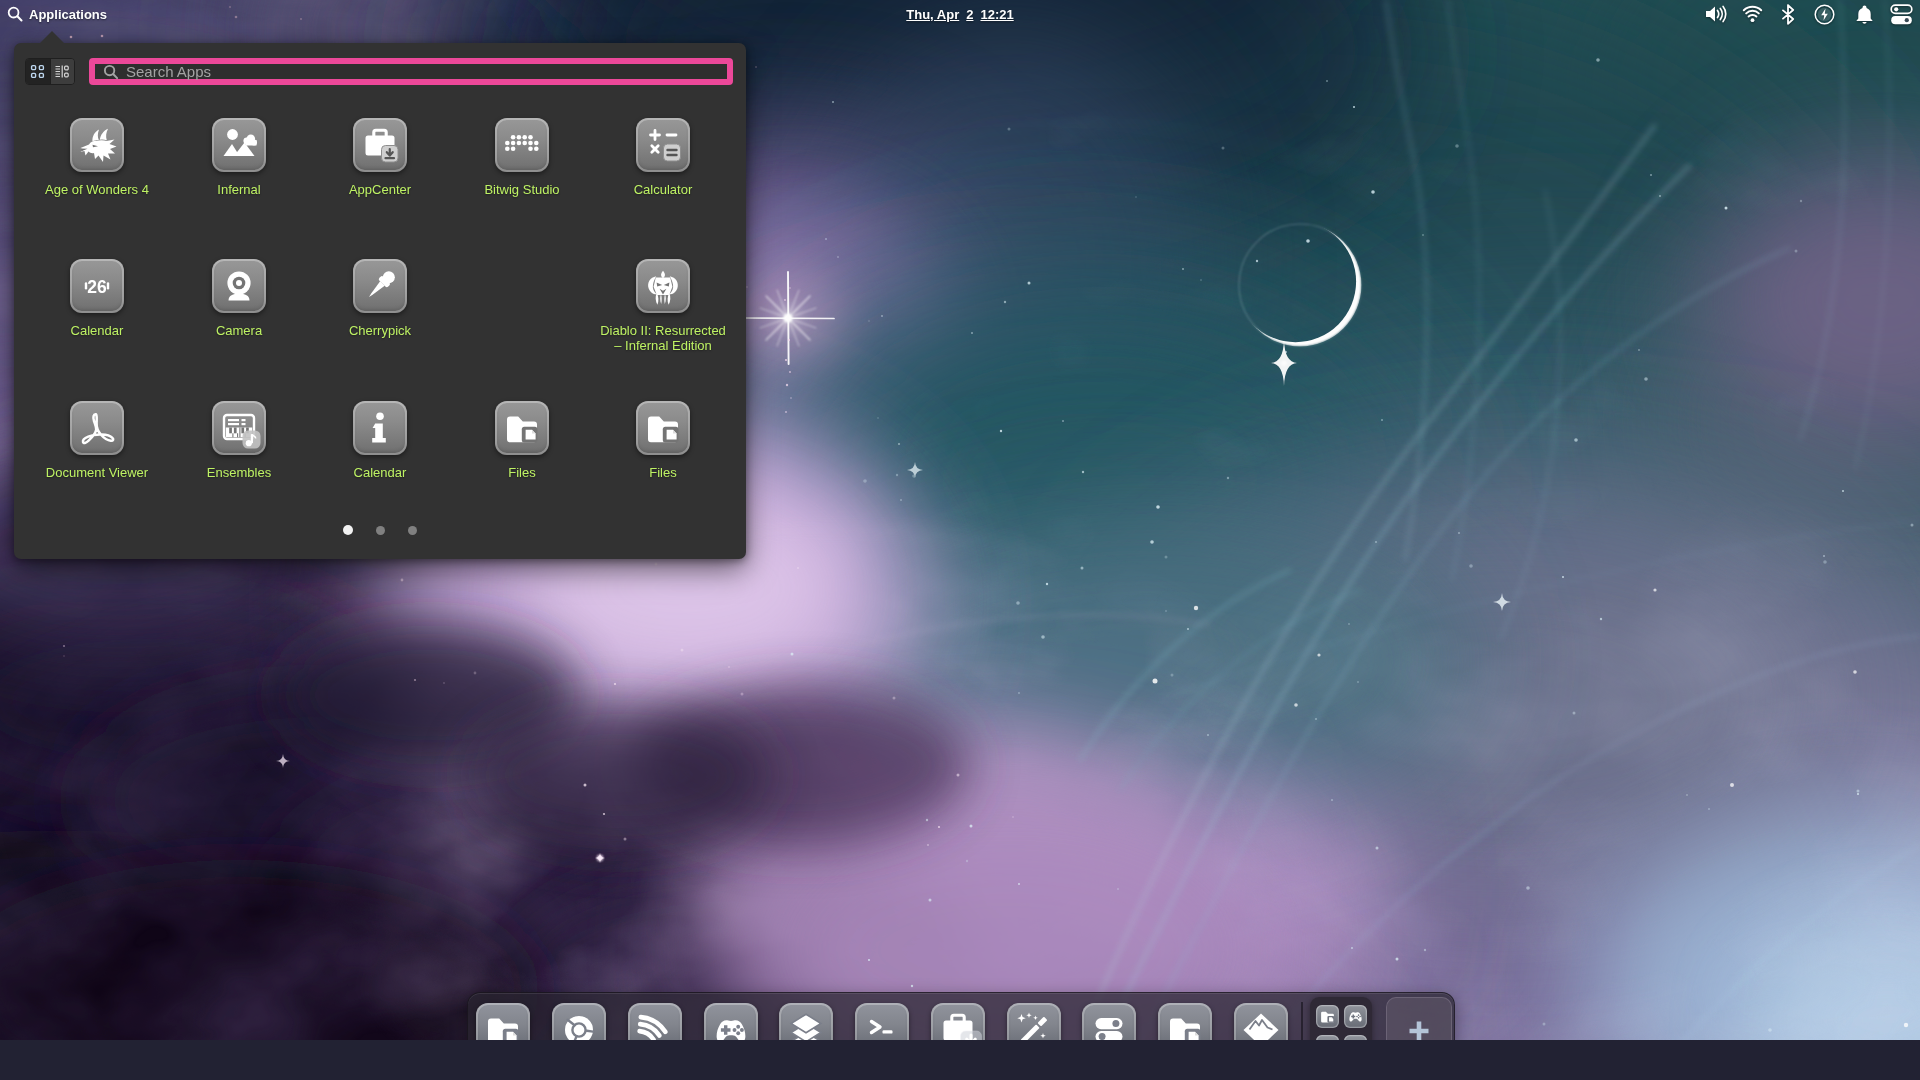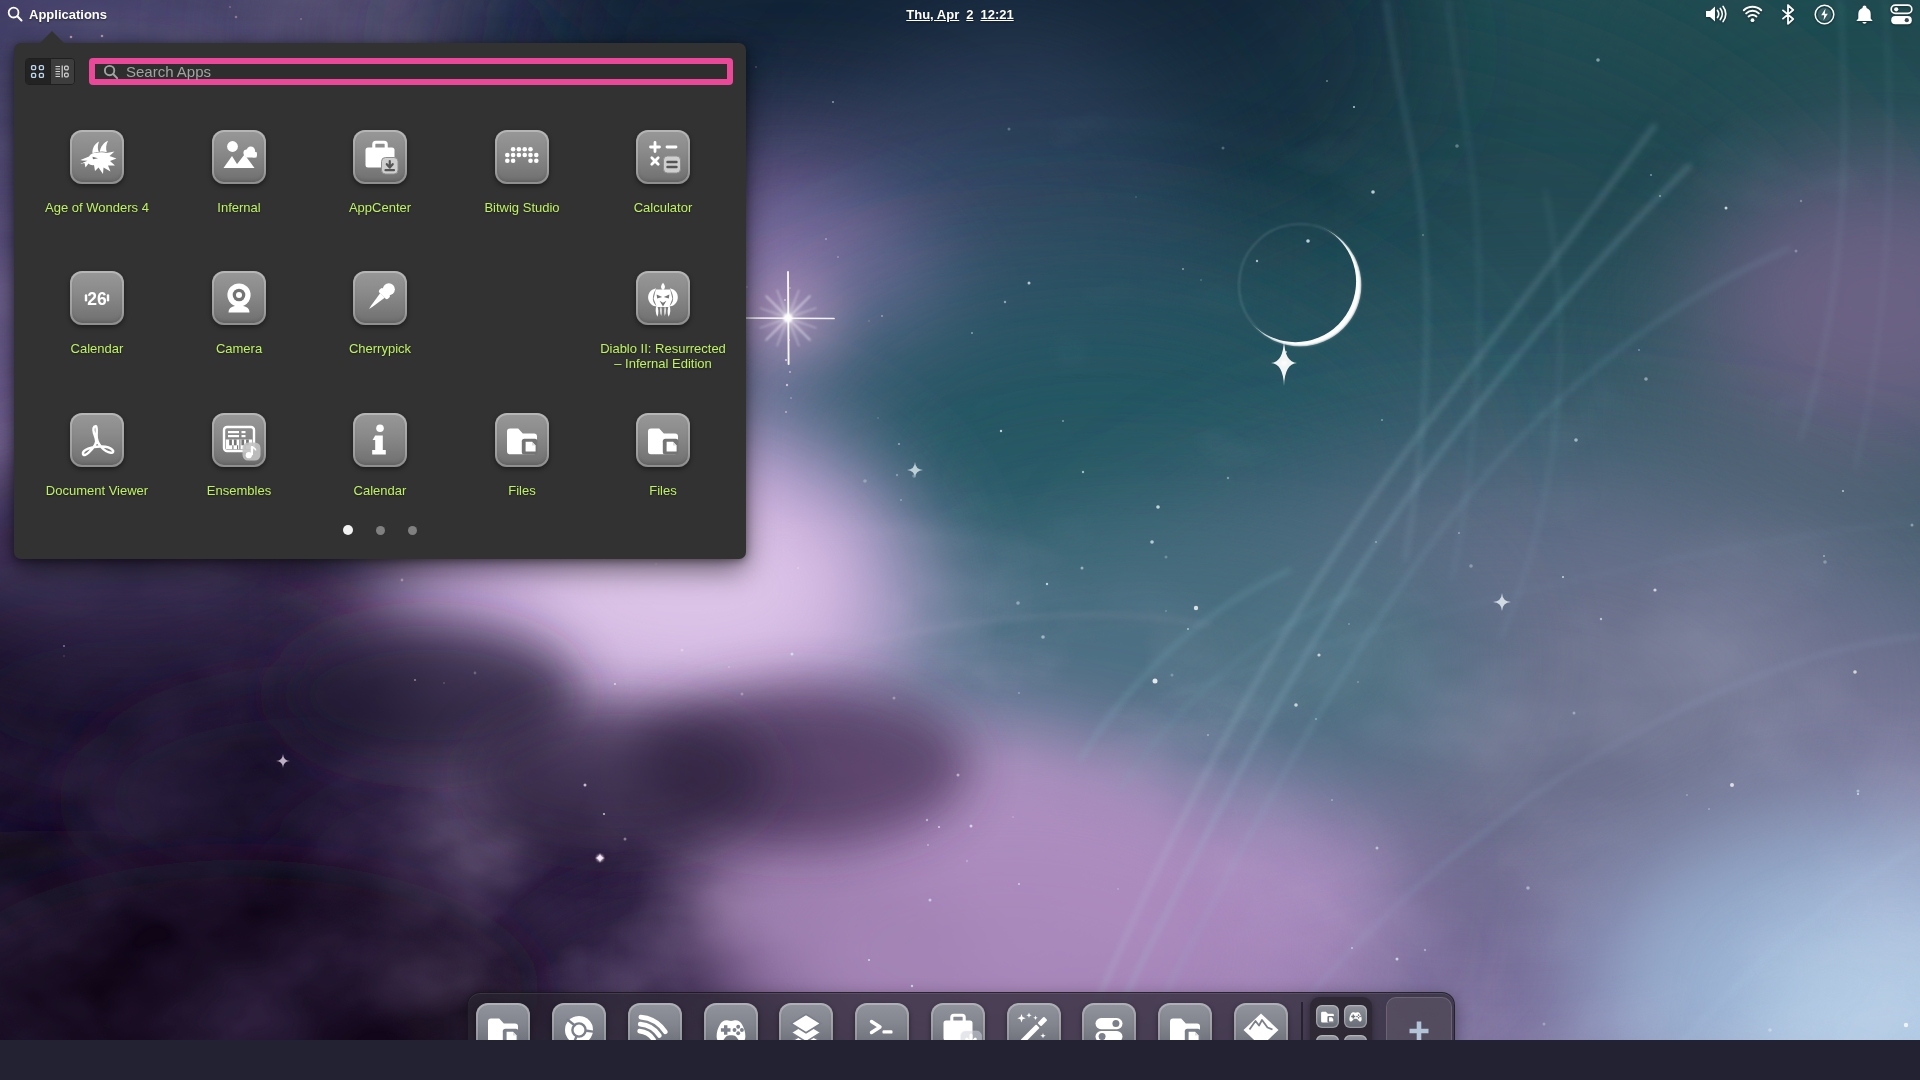--- a/index.html
+++ b/index.html
@@ -21,21 +21,21 @@
 #tail { position:absolute; left:26px; top:-12px; width:0; height:0; border-left:12px solid transparent;
   border-right:12px solid transparent; border-bottom:12px solid #323232; }
 #vt { position:absolute; left:11px; top:15px; width:50px; height:27px; border:1px solid #1f1f1f; border-radius:4px;
   display:flex; overflow:hidden; background:#3d3d3d; }
 #vt .b1 { width:25px; height:100%; background:#232323; display:flex; align-items:center; justify-content:center; }
 #vt .b2 { width:25px; height:100%; background:#3d3d3d; display:flex; align-items:center; justify-content:center; border-left:1px solid #1f1f1f; }
 #search { position:absolute; left:75px; top:15px; width:644px; height:27px; background:#2e2e2e; border:6px solid #ec4899;
   border-radius:4px; display:flex; align-items:center; color:#a3a3a3; font-size:15px; }
 #search svg { margin:0 7px 0 8px; }
 .cell { position:absolute; width:142px; text-align:center; }
-.tile { width:54px; height:54px; margin:16px auto; border-radius:12px;
+.tile { width:54px; height:54px; margin:4px auto; border-radius:12px;
   background:linear-gradient(180deg,#989898 0%,#8a8a8a 40%,#6e6e6e 100%);
   box-shadow: inset 0 0 0 2px rgba(255,255,255,0.30), inset 0 -3px 4px rgba(0,0,0,0.18), 0 2px 5px rgba(0,0,0,0.45);
 }
 .lab { margin-top:10px; color:#bef264; font-size:13px; line-height:15px; text-shadow:0 1px 2px rgba(0,0,0,0.4); }
 #pgdots { position:absolute; left:0; top:482px; width:732px; display:flex; justify-content:center; gap:23px; }
 #pgdots .pd { width:10px; height:10px; border-radius:50%; background:#f2f2f2; }
 #pgdots .pd.off { width:9px; height:9px; background:#808080; margin-top:0.5px; }
 
 
 #dock { position:absolute; left:467px; top:992px; width:988px; height:80px; background:rgba(40,36,47,0.72);

